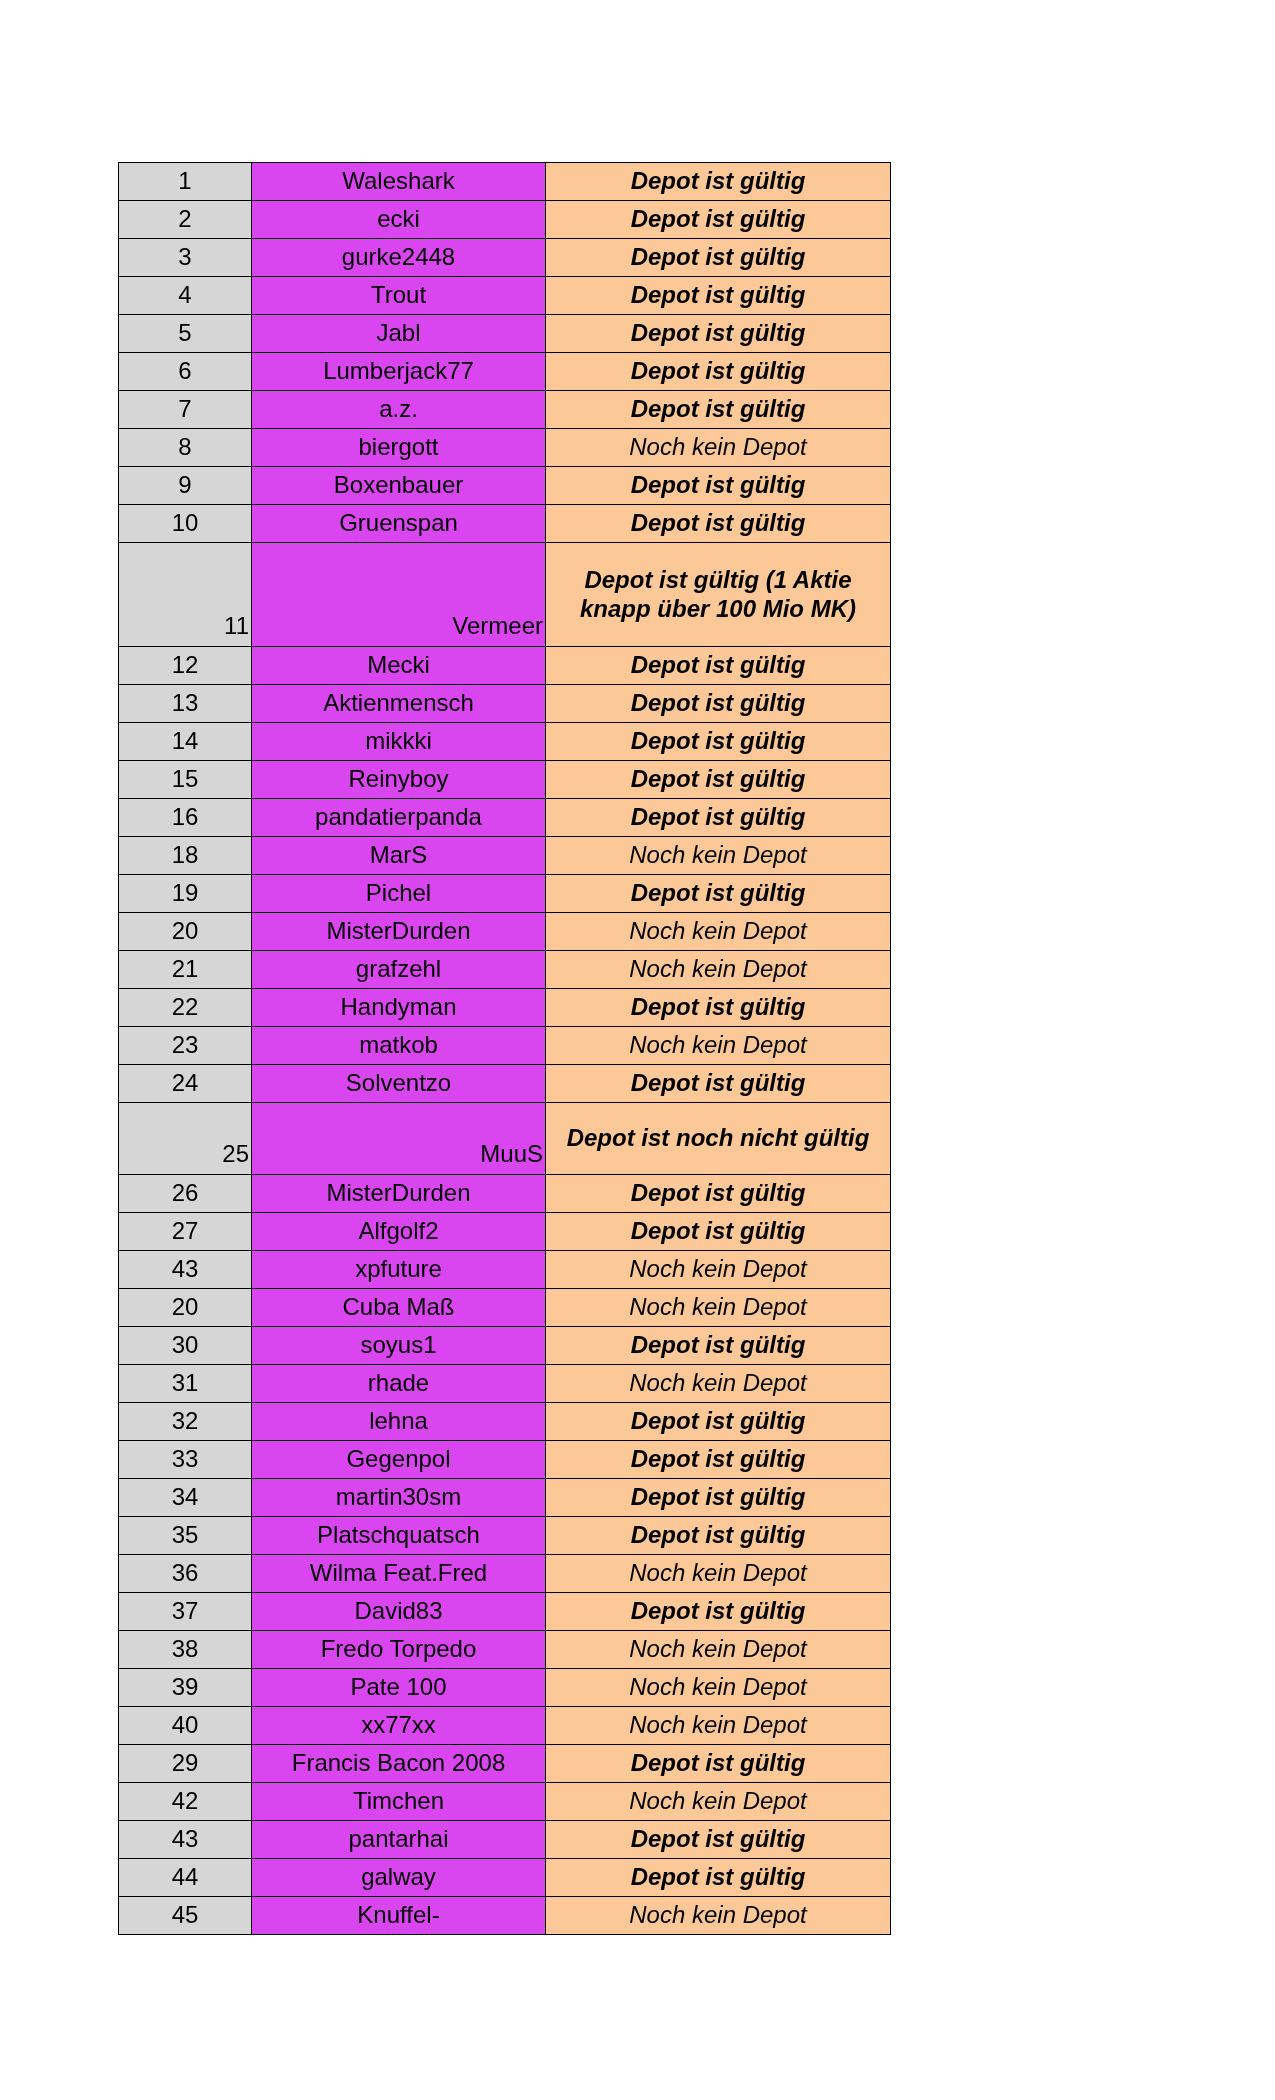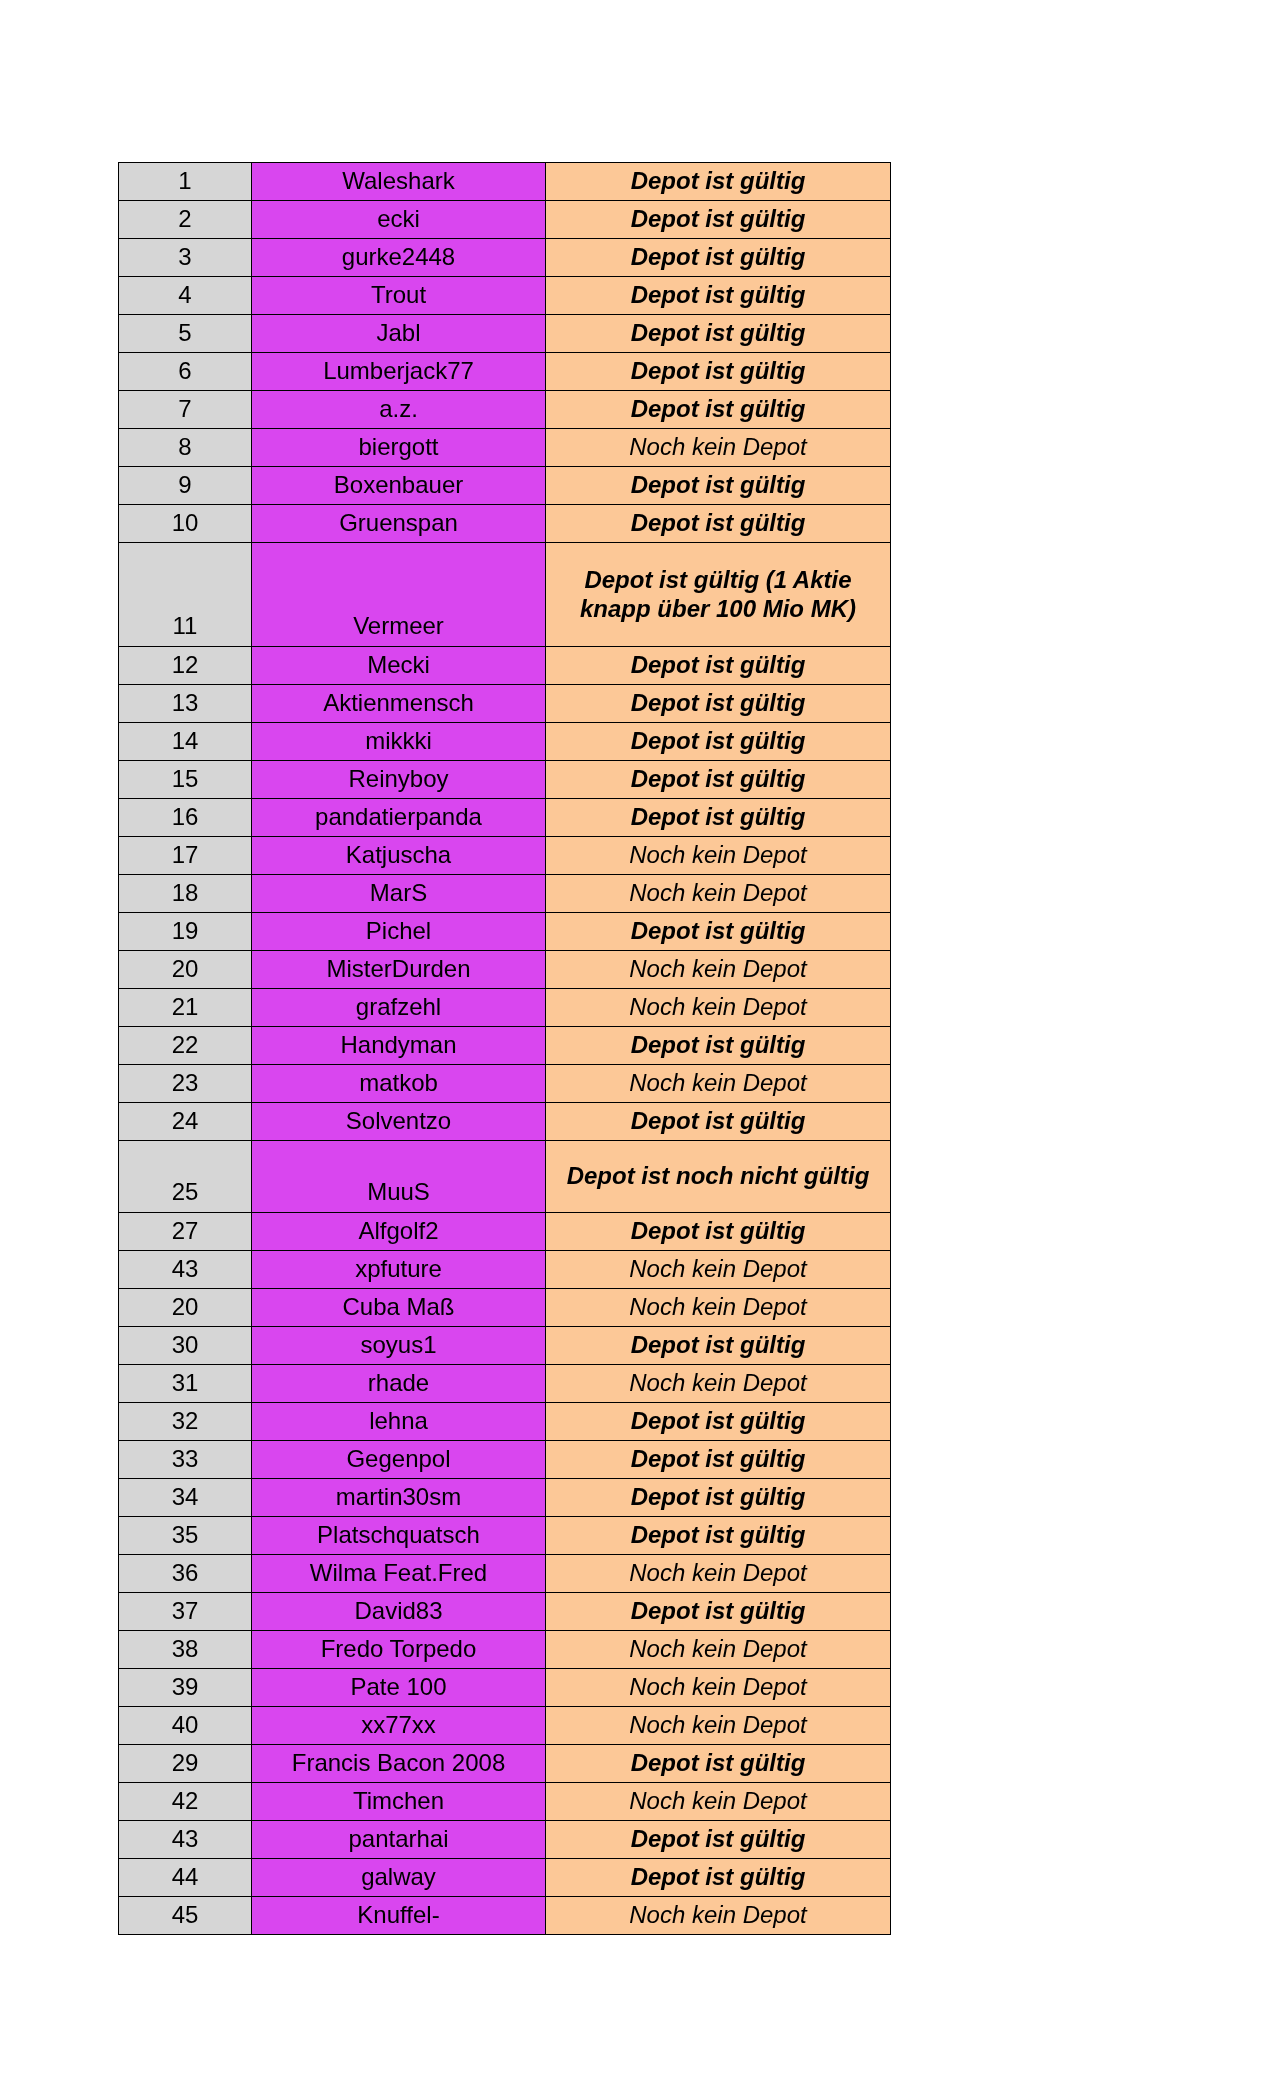--- a/index.html
+++ b/index.html
@@ -60,20 +60,21 @@
   }
 
   
   tr.row-single td { height: 38px; }
 
   
   tr.row-tall td.cell-index,
   tr.row-tall td.cell-name {
     vertical-align: bottom;
     padding-bottom: 6px;
+    text-align: right;
   }
   tr.row-tall.row-tall-3 td { height: 104px; }
   tr.row-tall.row-tall-2 td { height: 72px; }
 
   tr.row-tall td.cell-status {
     vertical-align: middle;
     padding: 2px 4px;
   }
 </style>
 </head>
@@ -161,25 +162,20 @@
           <td class="cell-index">15</td>
           <td class="cell-name">Reinyboy</td>
           <td class="cell-status status-bold">Depot ist gültig</td>
         </tr>
         <tr class="row-single">
           <td class="cell-index">16</td>
           <td class="cell-name">pandatierpanda</td>
           <td class="cell-status status-bold">Depot ist gültig</td>
         </tr>
         <tr class="row-single">
-          <td class="cell-index">17</td>
-          <td class="cell-name">Katjuscha</td>
-          <td class="cell-status">Noch kein Depot</td>
-        </tr>
-        <tr class="row-single">
           <td class="cell-index">18</td>
           <td class="cell-name">MarS</td>
           <td class="cell-status">Noch kein Depot</td>
         </tr>
         <tr class="row-single">
           <td class="cell-index">19</td>
           <td class="cell-name">Pichel</td>
           <td class="cell-status status-bold">Depot ist gültig</td>
         </tr>
         <tr class="row-single">
@@ -206,20 +202,25 @@
           <td class="cell-index">24</td>
           <td class="cell-name">Solventzo</td>
           <td class="cell-status status-bold">Depot ist gültig</td>
         </tr>
         <tr class="row-tall row-tall-2">
           <td class="cell-index">25</td>
           <td class="cell-name">MuuS</td>
           <td class="cell-status status-bold">Depot ist noch nicht gültig</td>
         </tr>
         <tr class="row-single">
+          <td class="cell-index">26</td>
+          <td class="cell-name">MisterDurden</td>
+          <td class="cell-status status-bold">Depot ist gültig</td>
+        </tr>
+        <tr class="row-single">
           <td class="cell-index">27</td>
           <td class="cell-name">Alfgolf2</td>
           <td class="cell-status status-bold">Depot ist gültig</td>
         </tr>
         <tr class="row-single">
           <td class="cell-index">43</td>
           <td class="cell-name">xpfuture</td>
           <td class="cell-status">Noch kein Depot</td>
         </tr>
         <tr class="row-single">

